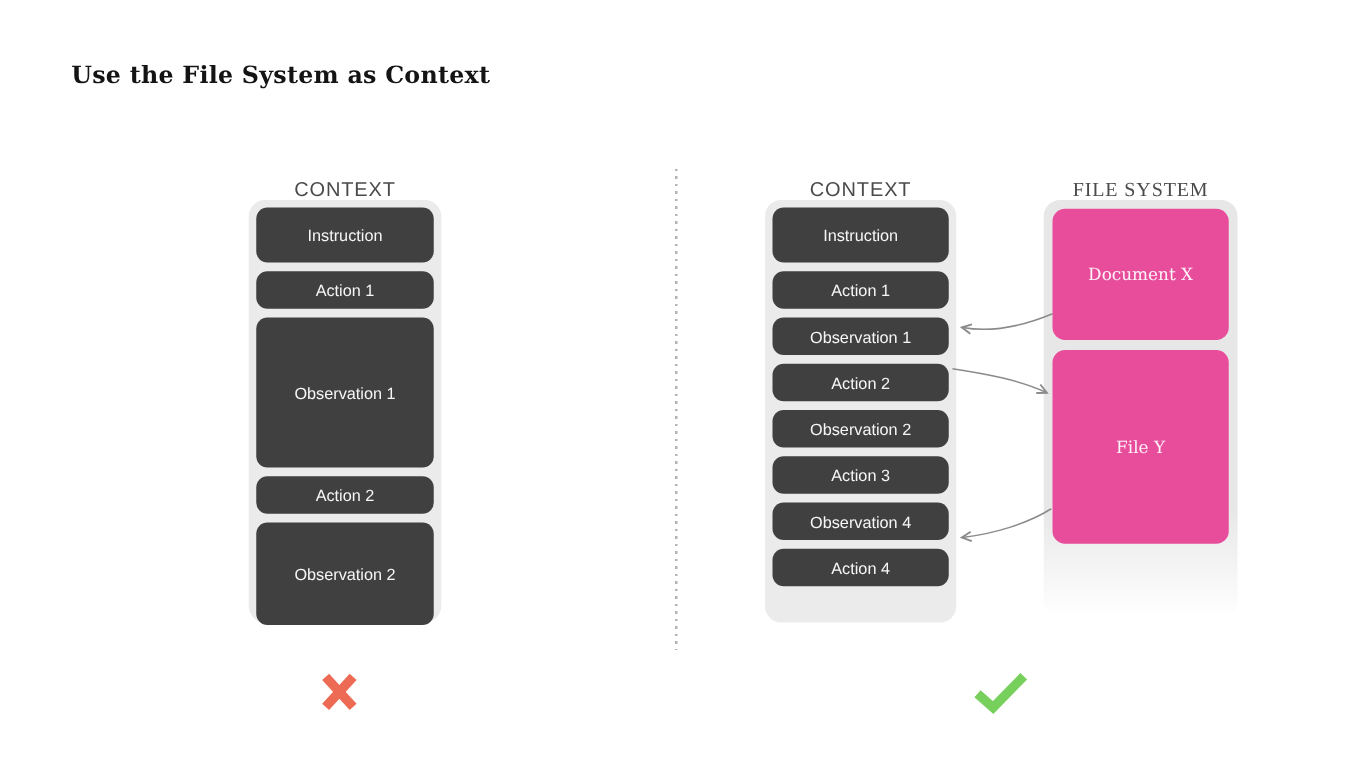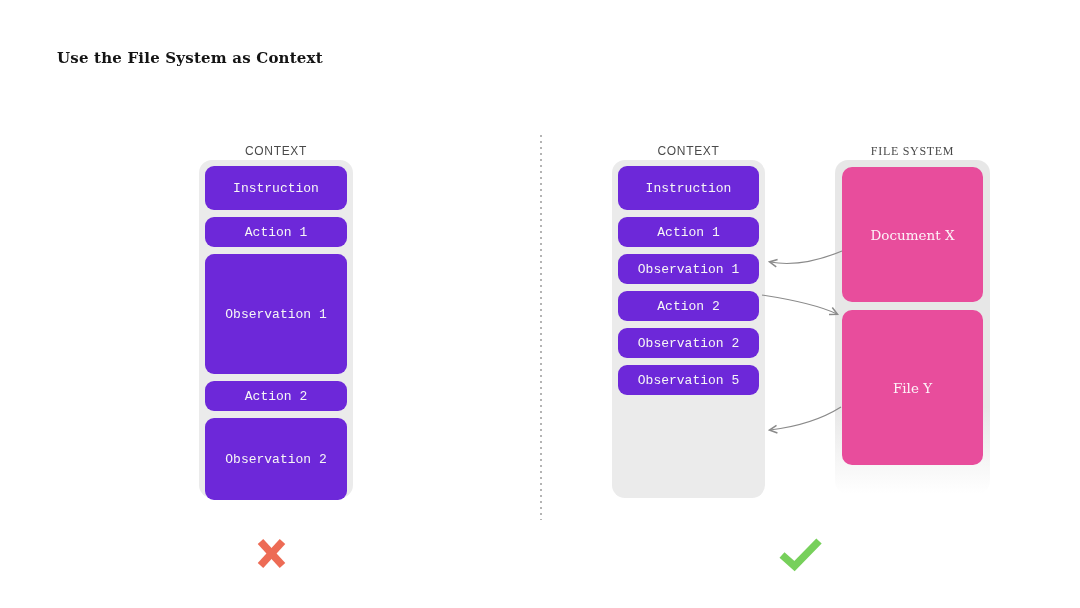--- a/index.html
+++ b/index.html
@@ -1,57 +1,57 @@
 <!DOCTYPE html>
 <html><head>
 <meta charset="utf-8">
 <style>
   * { margin:0; padding:0; box-sizing:border-box; }
   html,body { width:1080px; height:608px; background:#ffffff; overflow:hidden;
               font-family:"Liberation Sans", sans-serif; position:relative; }
 
   .title { position:absolute; left:57px; top:49px;
            font-family:"DejaVu Serif", serif; font-weight:700;
-           font-size:15px; color:#141414; letter-spacing:.2px; }
+           font-size:19px; color:#141414; letter-spacing:.2px; }
 
   .divider { position:absolute; left:540px; top:135px; width:2px; height:385px;
              background-image:repeating-linear-gradient(to bottom,
                 #b4b4b4 0 2px, transparent 2px 6px); }
 
-  .col-label { position:absolute; top:144px; font-size:12px; color:#4a4a4a;
+  .col-label { position:absolute; top:144px; font-size:16px; color:#4a4a4a;
                letter-spacing:.7px; text-align:center; }
   .lbl-left  { left:199px; width:154px; }
   .lbl-rctx  { left:612px; width:153px; }
   .lbl-fs    { left:835px; width:155px;font-family:Liberation Serif, serif; }
 
   .container { position:absolute; top:160px; background:#ebebeb;
                border-radius:13px; padding:6px; display:flex;
                flex-direction:column; gap:7px; }
   .left-container  { left:199px; width:154px; height:338px; }
   .right-container { left:612px; width:153px; height:338px; }
 
   .fs-container { position:absolute; left:835px; top:160px; width:155px; height:334px;
                   border-radius:13px; padding:7px; display:flex;
                   flex-direction:column; gap:8px;
                   background:linear-gradient(to bottom,
                      #e7e7e7 0%, #e7e7e7 74%, rgba(231,231,231,0) 100%); }
 
-  .box { flex:none; background:#6d28d9; border-radius:9px; color:#f6f6f6;
-         font-family:Liberation Mono, monospace; font-size:13px;
+  .box { flex:none; background:#404040; border-radius:9px; color:#f6f6f6;
+         font-family:Liberation Sans, sans-serif; font-size:13px;
          display:flex; align-items:center; justify-content:center;
          text-align:center; }
   .h-inst  { height:44px; }
   .h-short { height:30px; }
   .h-obs-lg{ height:120px; }
   .h-obs-md{ height:82px; }
 
   .pink-box { flex:none; background:#e84d9c; border-radius:10px; color:#fdf3f8;
               font-family:"DejaVu Serif", serif; font-size:13.5px;
               display:flex; align-items:center; justify-content:center; }
-  .h-doc  { height:135px; }
+  .h-doc  { height:105px; }
   .h-file { height:155px; }
 
   .arrow-layer { position:absolute; left:0; top:0; width:1080px; height:608px;
                  pointer-events:none; }
 
   .verdict { position:absolute; }
   .v-x     { left:256px; top:536px; }
   .v-check { left:777px; top:535px; }
 </style>
 </head>
@@ -74,21 +74,23 @@
   <line x1="26.5" y1="5.5" x2="4.5" y2="29.5" stroke="#ed6b55" stroke-width="7.5" stroke-linecap="butt"></line>
 </svg>
 
 <div class="col-label lbl-rctx">CONTEXT</div>
 <div class="container right-container">
   <div class="box h-inst">Instruction</div>
   <div class="box h-short">Action 1</div>
   <div class="box h-short">Observation 1</div>
   <div class="box h-short">Action 2</div>
   <div class="box h-short">Observation 2</div>
-  <div class="box h-short">Observation 5</div>
+  <div class="box h-short">Action 3</div>
+  <div class="box h-short">Observation 4</div>
+  <div class="box h-short">Action 4</div>
 </div>
 
 <div class="col-label lbl-fs">FILE SYSTEM</div>
 <div class="fs-container">
   <div class="pink-box h-doc">Document X</div>
   <div class="pink-box h-file">File Y</div>
 </div>
 
 <svg class="arrow-layer" viewBox="0 0 1080 608">
   <defs>

